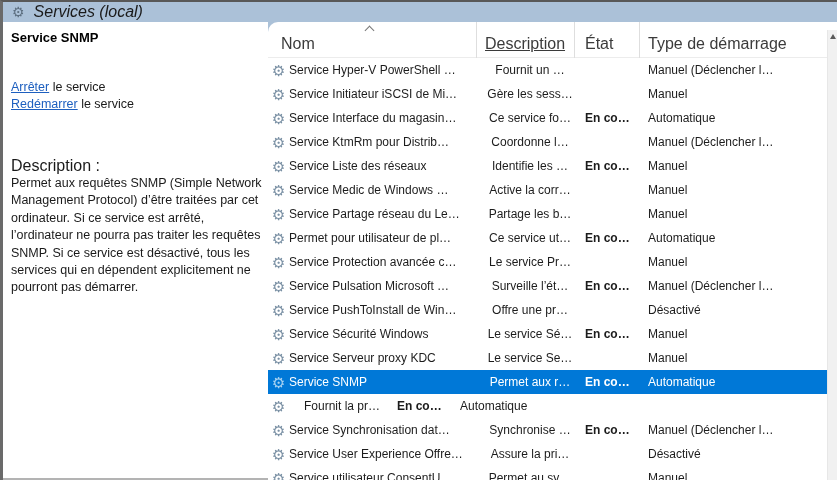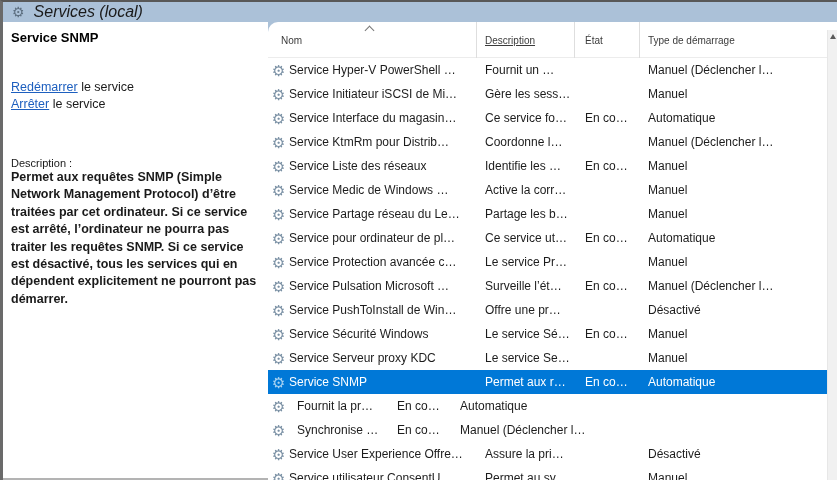--- a/index.html
+++ b/index.html
@@ -23,50 +23,50 @@
 
   
   .sidebar {
     position:absolute; left:0; top:20px; bottom:0; width:265px;
     background:#ffffff; z-index:2; padding:8px 8px 0 8px;
     border-bottom:2px solid #b3b3b3;
   }
   .sidebar .svc-title { font-size:13px; font-weight:bold; color:#000; }
   .sidebar .actions { margin-top:34px; font-size:12.5px; color:#1a1a1a; line-height:17px; }
   .sidebar .actions a { color:#1d5fbf; text-decoration:underline; cursor:pointer; }
-  .sidebar .desc-label { margin-top:44px; font-size:11px; color:#1a1a1a; }
-  .sidebar .desc-text { font-size:12.5px; color:#1a1a1a; line-height:17.4px; width:252px;font-weight:bold; }
+  .sidebar .desc-label { margin-top:44px; font-size:16px; color:#1a1a1a; }
+  .sidebar .desc-text { font-size:12.5px; color:#1a1a1a; line-height:17.4px; width:252px; }
 
   
   .panel {
     position:absolute; left:265px; top:20px; right:0; bottom:0;
     background:#ffffff; border-top-left-radius:10px; z-index:2; overflow:hidden;
   }
   .list-header { position:relative; height:36px; border-bottom:1px solid #ececec; }
   .list-header .hcell {
     position:absolute; top:0; height:36px; display:flex; align-items:flex-end;
-    padding-bottom:12px; font-size:10px; color:#3b3b3b; cursor:default;
+    padding-bottom:5px; font-size:16px; color:#3b3b3b; cursor:default;
     border-right:1px solid #dedede; white-space:nowrap; overflow:hidden;
   }
   .hc-name { left:0;   width:209px; padding-left:13px; }
   .hc-desc { left:209px; width:98px;  padding-left:8px;text-decoration:underline; }
   .hc-etat { left:307px; width:65px;  padding-left:10px; }
   .hc-type { left:372px; width:240px; padding-left:8px; border-right:none !important; }
   .sort-chevron {
     position:absolute; left:98px; top:5px; width:7px; height:7px;
     border-left:1.3px solid #777; border-top:1.3px solid #777;
     transform:rotate(45deg);
   }
 
   .rows { position:absolute; left:0; right:10px; top:36px; bottom:0; overflow:hidden; }
   .row { display:flex; align-items:center; height:24px; font-size:12px; color:#1c1c1c; cursor:default; }
   .row .gear { width:17px; margin-left:4px; font-size:15px; line-height:1; color:#7a90a4; flex:none; }
   .row .c-name { width:188px; padding-right:4px; white-space:nowrap; overflow:hidden; }
-  .row .c-desc { width:98px;  padding-left:8px;  white-space:nowrap; overflow:hidden; }
-  .row .c-etat { width:65px;  padding-left:10px; white-space:nowrap; overflow:hidden; }
+  .row .c-desc { width:98px;  padding-left:8px;  white-space:nowrap; overflow:hidden;text-align:center; }
+  .row .c-etat { width:65px;  padding-left:10px; white-space:nowrap; overflow:hidden;font-weight:bold; }
   .row .c-type { flex:1;      padding-left:8px;  white-space:nowrap; overflow:hidden; }
   .row.selected { background:#0078d7; color:#ffffff; }
   .row.selected .gear { color:#a9d3f2; }
 
   
   .vscroll {
     position:absolute; right:0; top:8px; bottom:0; width:10px;
     background:#f1f1f1; border-left:1px solid #e7e7e7; z-index:3;
   }
   .scroll-up {
@@ -84,22 +84,22 @@
     <div class="topbar-inner">
       <span class="svc-icon">⚙</span>
       <span class="tab-title">Services (local)</span>
     </div>
   </div>
 
   <div class="sidebar">
     <div class="svc-title">Service SNMP</div>
 
     <div class="actions">
+      <div><a>Arrêter</a><span> le service</span></div>
       <div><a>Redémarrer</a><span> le service</span></div>
-      <div><a>Arrêter</a><span> le service</span></div>
     </div>
 
     <div class="desc-label">Description :</div>
     <div class="desc-text">Permet aux requêtes SNMP (Simple Network Management Protocol) d’être traitées par cet ordinateur. Si ce service est arrêté, l’ordinateur ne pourra pas traiter les requêtes SNMP. Si ce service est désactivé, tous les services qui en dépendent explicitement ne pourront pas démarrer.</div>
   </div>
 
   <div class="panel">
 
     <div class="list-header">
       <div class="hcell hc-name">Nom</div>
@@ -161,21 +161,21 @@
   <div class="row">
     <span class="gear">⚙</span>
     <span class="c-name">Service Partage réseau du Le…</span>
     <span class="c-desc">Partage les b…</span>
     <span class="c-etat"></span>
     <span class="c-type">Manuel</span>
   </div>
 
   <div class="row">
     <span class="gear">⚙</span>
-    <span class="c-name">Service pour ordinateur de pl…</span>
+    <span class="c-name">Permet pour utilisateur de pl…</span>
     <span class="c-desc">Ce service ut…</span>
     <span class="c-etat">En co…</span>
     <span class="c-type">Automatique</span>
   </div>
 
   <div class="row">
     <span class="gear">⚙</span>
     <span class="c-name">Service Protection avancée c…</span>
     <span class="c-desc">Le service Pr…</span>
     <span class="c-etat"></span>
@@ -224,20 +224,21 @@
 
   <div class="row">
     <span class="gear">⚙</span>
     <span class="c-desc">Fournit la pr…</span>
     <span class="c-etat">En co…</span>
     <span class="c-type">Automatique</span>
   </div>
 
   <div class="row">
     <span class="gear">⚙</span>
+    <span class="c-name">Service Synchronisation dat…</span>
     <span class="c-desc">Synchronise …</span>
     <span class="c-etat">En co…</span>
     <span class="c-type">Manuel (Déclencher l…</span>
   </div>
 
   <div class="row">
     <span class="gear">⚙</span>
     <span class="c-name">Service User Experience Offre…</span>
     <span class="c-desc">Assure la pri…</span>
     <span class="c-etat"></span>

